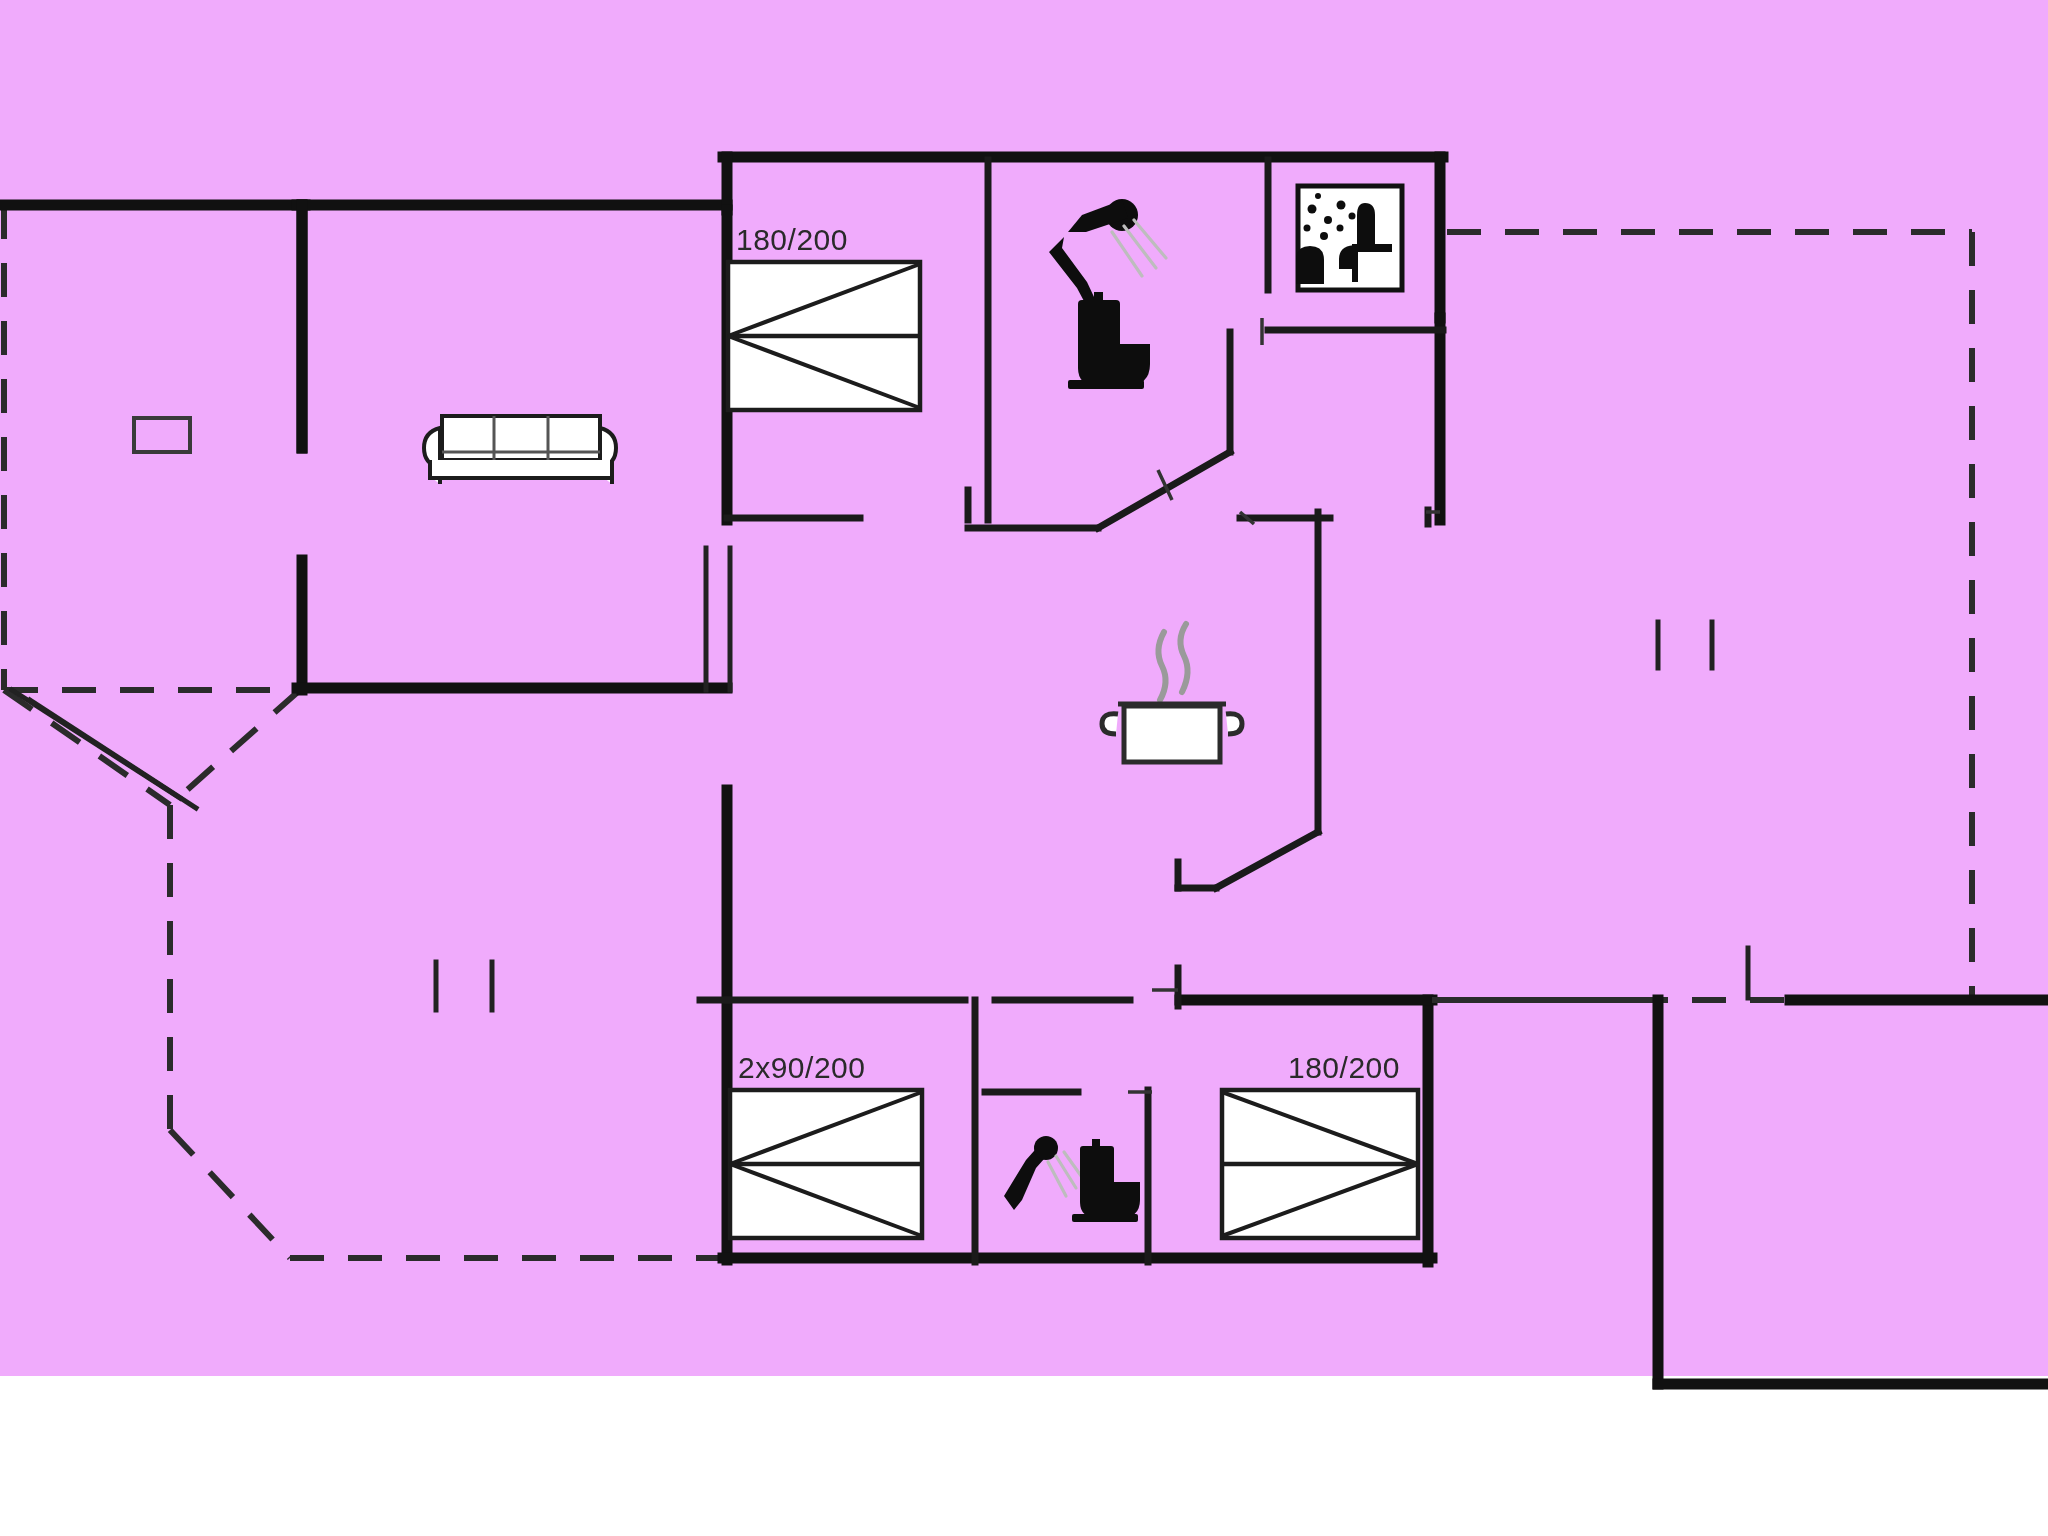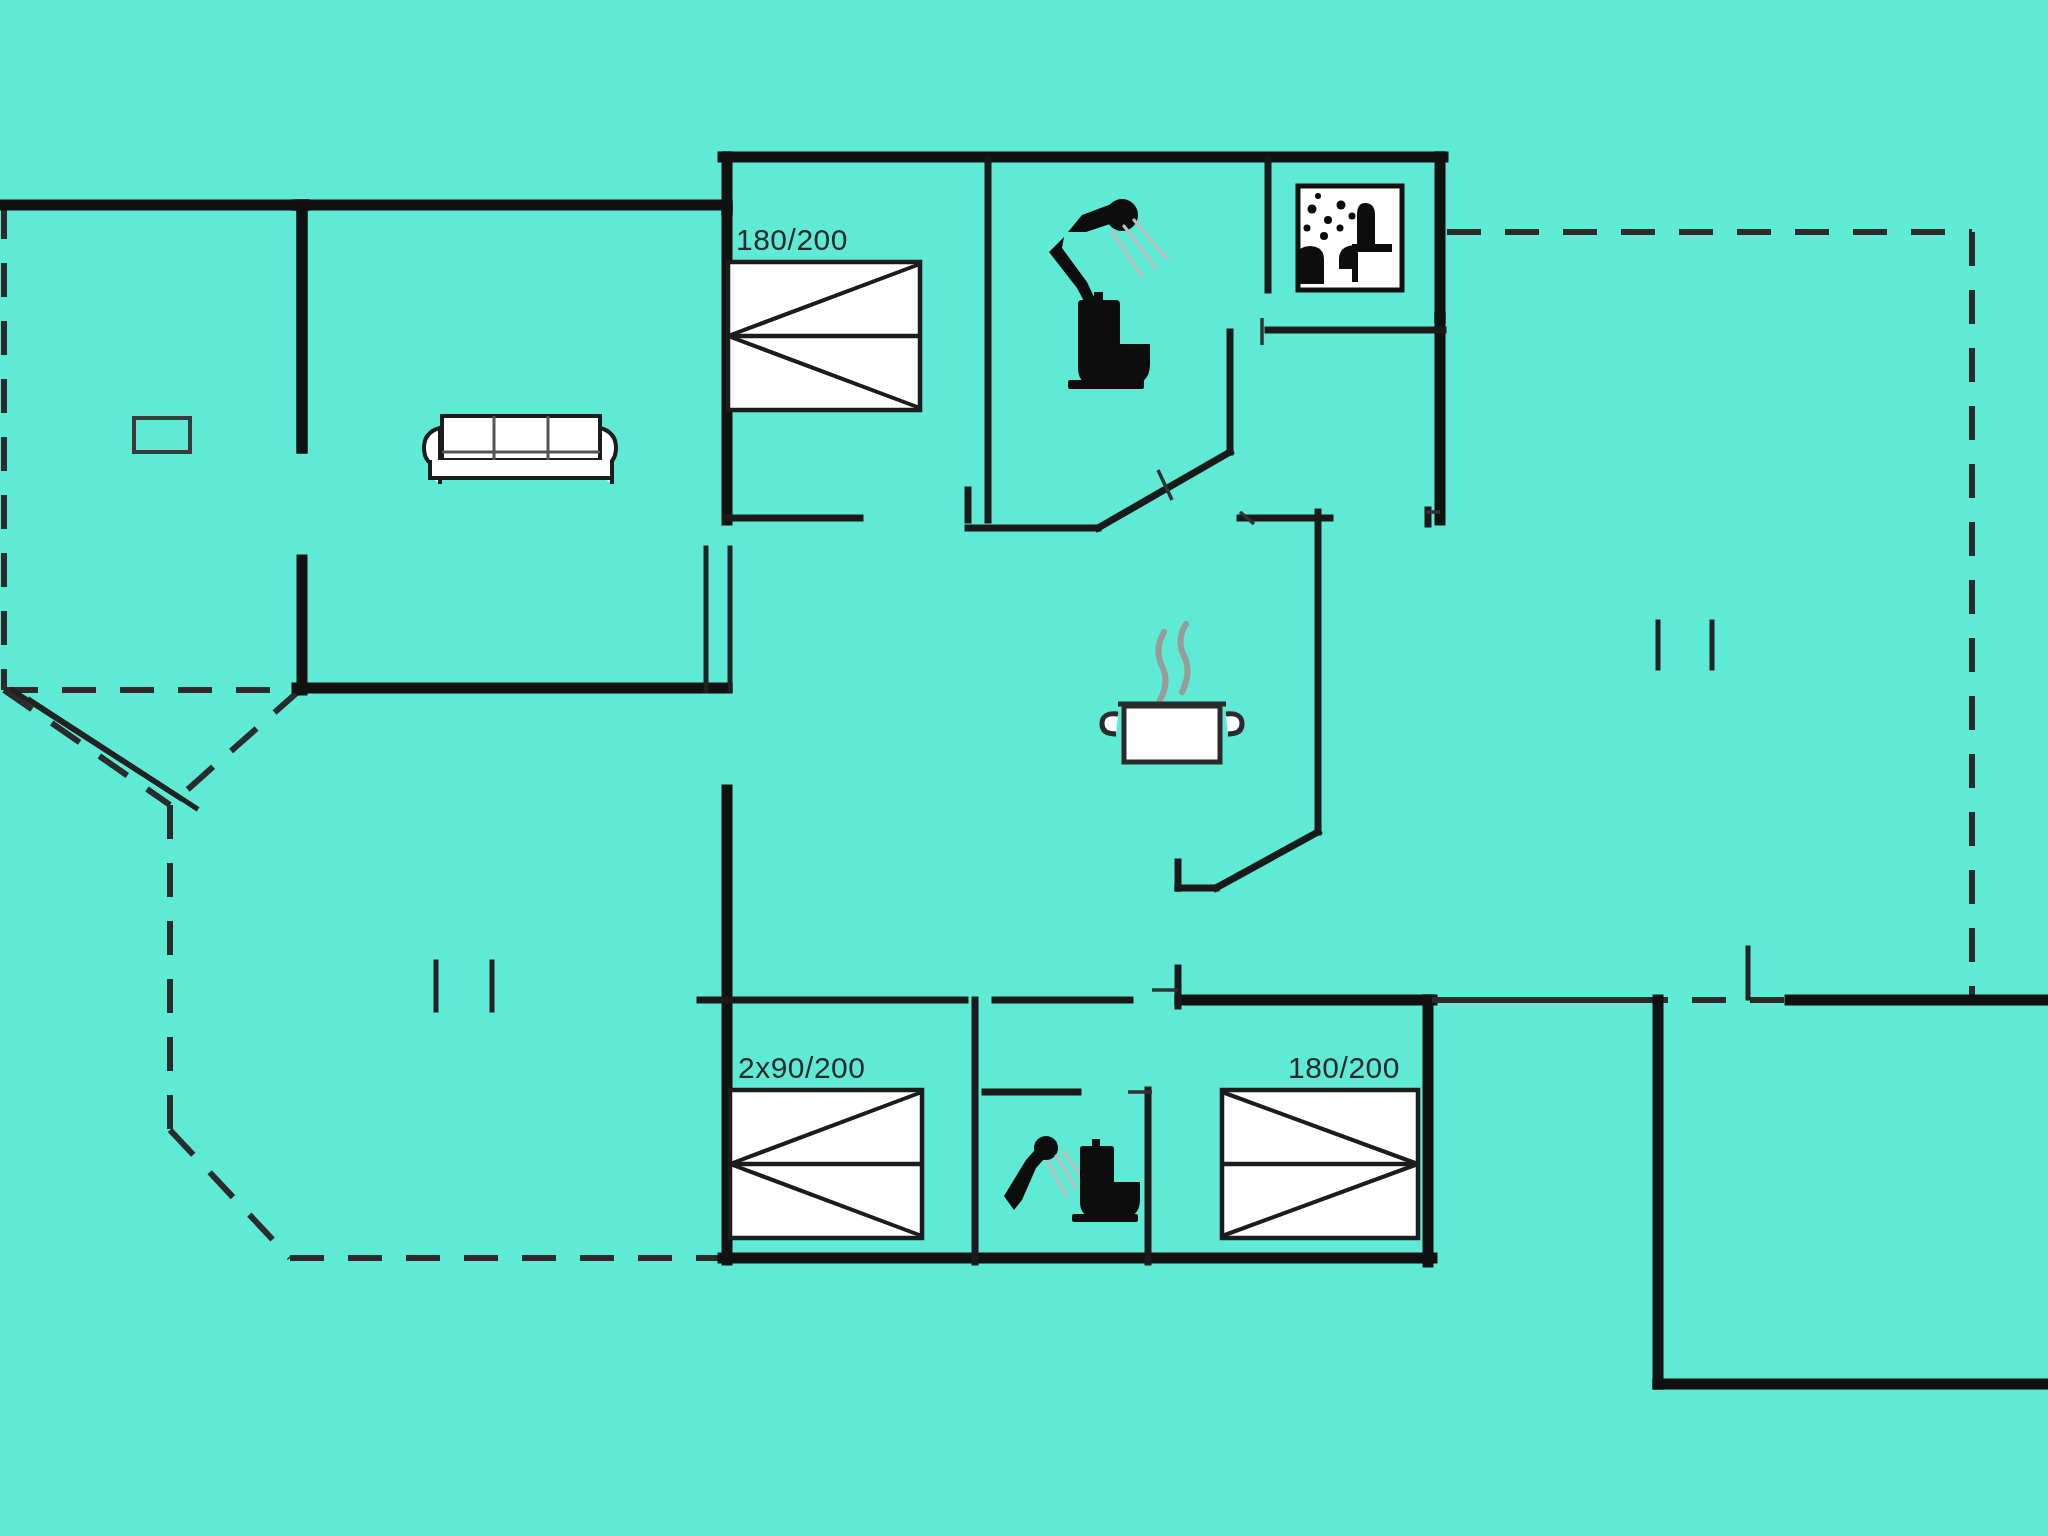--- a/index.html
+++ b/index.html
@@ -9,22 +9,22 @@
   }
   body {
     width: 2048px;
     height: 1536px;
     font-family: "Liberation Sans", sans-serif;
     overflow: hidden;
   }
   #floorplan-root {
     position: relative;
     width: 2048px;
-    height: 1536px;
-    background: #5eead4;
+    height: 1376px;
+    background: #f0abfc;
     text-align: center;
   }
   svg#plan {
     display: block;
     width: 2048px;
     height: 1536px;
   }
   .wall-thick   { stroke: #111111; stroke-width: 11; fill: none; stroke-linecap: square; }
   .wall-med     { stroke: #1a1a1a; stroke-width: 7;  fill: none; stroke-linecap: square; }
   .wall-thin    { stroke: #222222; stroke-width: 5;  fill: none; stroke-linecap: square; }

